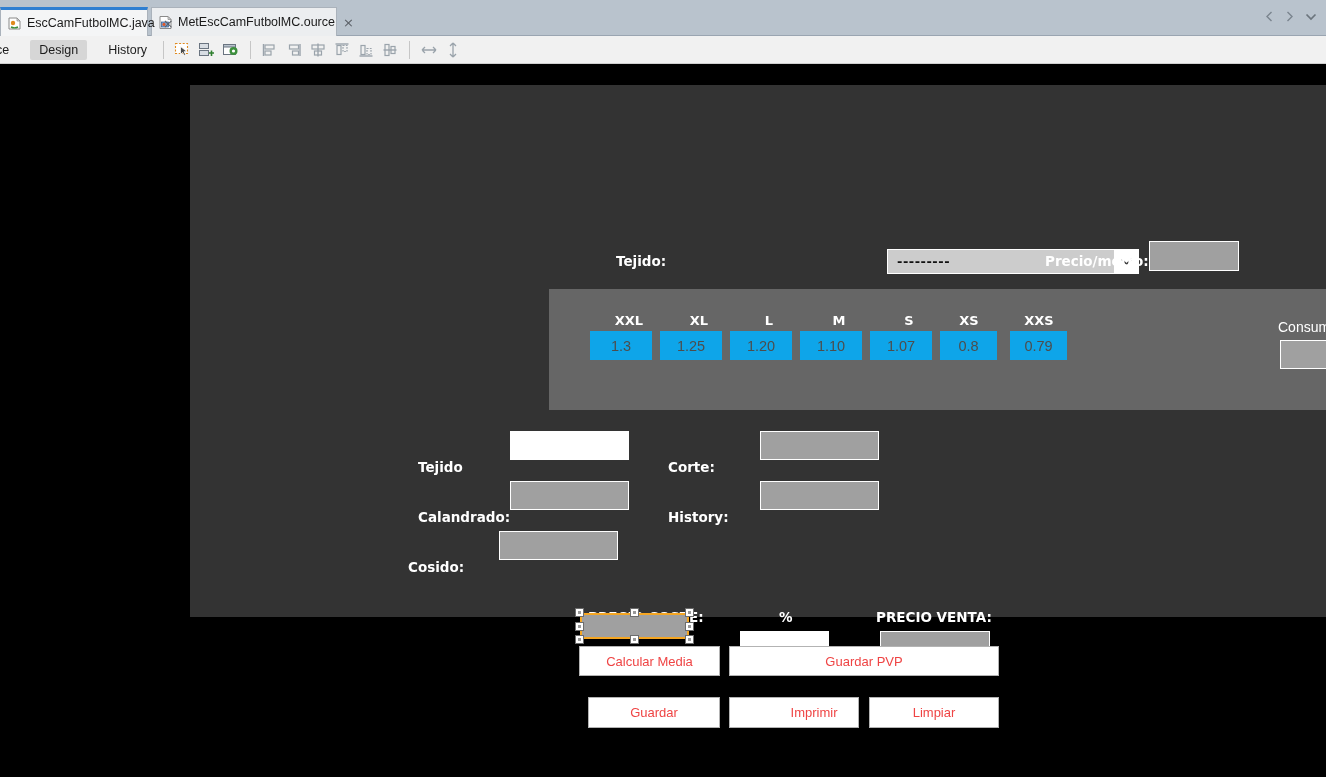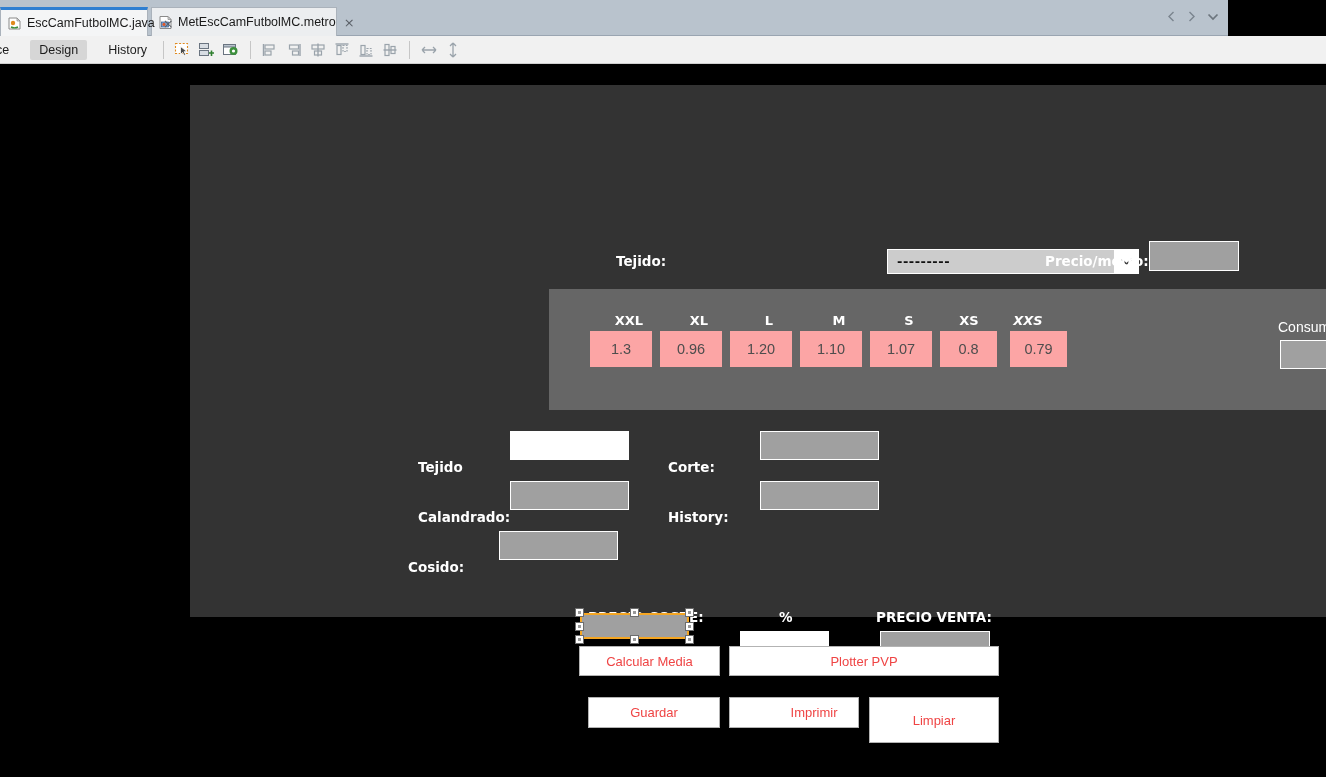--- a/index.html
+++ b/index.html
@@ -8,21 +8,21 @@
   }
   body {
     width: 1326px; height: 777px;
     overflow: hidden;
     font-family: "Liberation Sans", sans-serif;
     position: relative;
   }
 
   
   #ide-tabbar {
-    position: absolute; left: 0; top: 0; width: 1228px; height: 36px;
+    position: absolute; left: 0; top: 0; width: 1326px; height: 36px;
     background: #b9c3cd;
     border-bottom: 1px solid #9aa5b1;
     box-sizing: border-box;
   }
   .tab {
     position: absolute; top: 7px; height: 29px;
     box-sizing: border-box;
     display: flex; align-items: center;
     padding: 0 7px 0 6px;
     font-size: 12.5px; color: #1a1a1a;
@@ -143,22 +143,22 @@
   }
   .size-head {
     position: absolute; top: 24px;
     color: #ffffff; font-weight: bold; font-size: 13px;
     font-family: "DejaVu Sans", sans-serif;
     text-align: center;
     white-space: nowrap;
   }
   .size-val {
     position: absolute; top: 42px;
-    height: 36px;
-    background: #fca5a5;
+    height: 29px;
+    background: #0ea5e9;
     color: #4d4d4d; font-size: 14.5px;
     font-family: "Liberation Sans", sans-serif;
     display: flex; align-items: center; justify-content: center;
   }
 
   
   .btn {
     position: absolute;
     background: #ffffff;
     border: 1px solid #b3b3b3;
@@ -207,21 +207,21 @@
 
   <div class="tab" id="tab-inactive">
     <span class="tab-ico">
       <svg viewBox="0 0 15 15" width="15" height="15">
         <path d="M2 1.5h8l3 3v9H2z" fill="#fff" stroke="#8a8a8a" stroke-width="1"></path>
         <path d="M10 1.5l3 3h-3z" fill="#d8d8d8" stroke="#8a8a8a" stroke-width=".7"></path>
         <rect x="3.5" y="7" width="7" height="5" fill="#7aa7d8" stroke="#35598c" stroke-width=".7"></rect>
         <circle cx="6" cy="9.4" r="1.6" fill="#e05a2b"></circle>
       </svg>
     </span>
-    <span>MetEscCamFutbolMC.metro</span>
+    <span>MetEscCamFutbolMC.ource</span>
     <span class="tab-close">×</span>
   </div>
 
   <div id="tabbar-nav">
     <span>
       <svg width="11" height="13" viewBox="0 0 11 13">
           <path d="M7.5 2L3 6.5 7.5 11" stroke="#7a848e" stroke-width="1.4" fill="none"></path>
         </svg>
     </span>
     <span>
@@ -344,24 +344,24 @@
     <div class="lbl" style="left:855px; top:168px;">Precio/metro:</div>
     <div class="field" style="left:959px; top:156px; width:90px; height:30px;"></div>
 
     <div id="sizes-panel">
       <div class="size-head" style="left:51px;  width:58px;">XXL</div>
       <div class="size-head" style="left:121px; width:58px;">XL</div>
       <div class="size-head" style="left:191px; width:58px;">L</div>
       <div class="size-head" style="left:261px; width:58px;">M</div>
       <div class="size-head" style="left:331px; width:58px;">S</div>
       <div class="size-head" style="left:391px; width:58px;">XS</div>
-      <div class="size-head" style="left:450px; width:58px;font-style:italic;">XXS</div>
+      <div class="size-head" style="left:461px; width:58px;">XXS</div>
 
       <div class="size-val" style="left:41px;  width:62px;">1.3</div>
-      <div class="size-val" style="left:111px; width:62px;">0.96</div>
+      <div class="size-val" style="left:111px; width:62px;">1.25</div>
       <div class="size-val" style="left:181px; width:62px;">1.20</div>
       <div class="size-val" style="left:251px; width:62px;">1.10</div>
       <div class="size-val" style="left:321px; width:62px;">1.07</div>
       <div class="size-val" style="left:391px; width:57px;">0.8</div>
       <div class="size-val" style="left:461px; width:57px;">0.79</div>
 
       <div class="lbl-plain" style="left:729px; top:30px;">Consumo Medio</div>
       <div class="field" style="left:731px; top:51px; width:108px; height:29px;"></div>
 
     </div>
@@ -412,18 +412,18 @@
       </div>
     <div class="handle" style="left:55px; top:27px;">
         <i></i>
       </div>
     <div class="handle" style="left:110px;top:27px;">
         <i></i>
       </div>
   </div>
 
   <div class="btn" style="left:579px; top:582px; width:141px; height:30px;">Calcular Media</div>
-  <div class="btn" style="left:729px; top:582px; width:270px; height:30px;">Plotter PVP</div>
+  <div class="btn" style="left:729px; top:582px; width:270px; height:30px;">Guardar PVP</div>
   <div class="btn" style="left:588px; top:633px; width:132px; height:31px;">Guardar</div>
   <div class="btn" style="left:729px; top:633px; width:130px; height:31px;padding-left:40px;">Imprimir</div>
-  <div class="btn" style="left:869px; top:633px; width:130px; height:46px;">Limpiar</div>
+  <div class="btn" style="left:869px; top:633px; width:130px; height:31px;">Limpiar</div>
 
 </div>
 
 </body></html>

